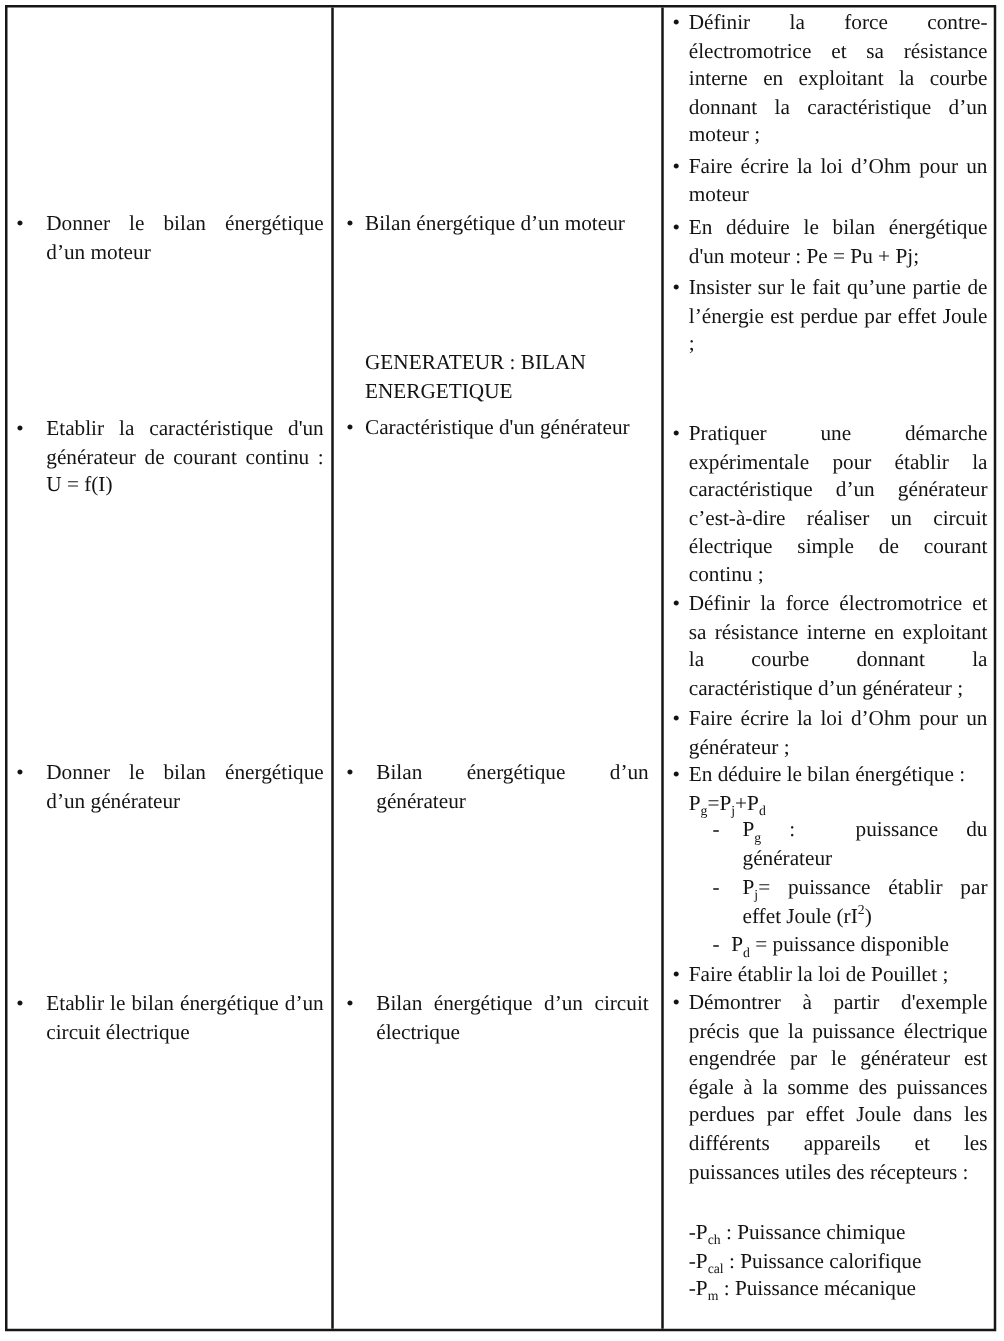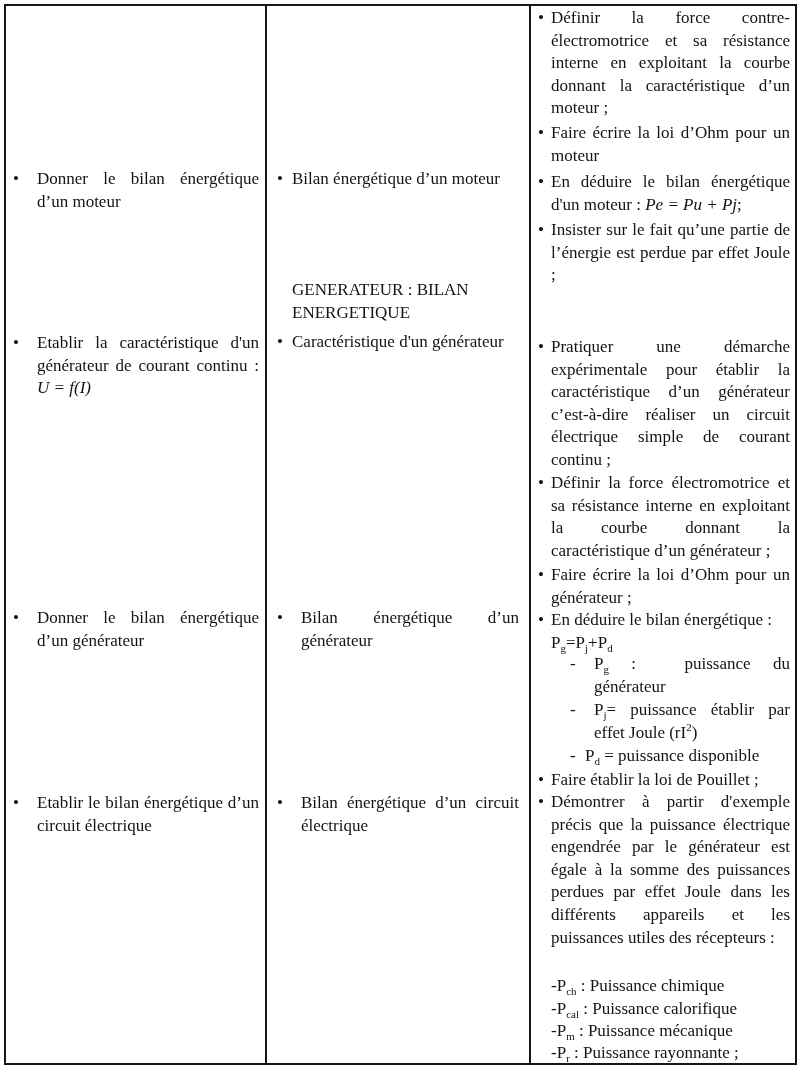--- a/index.html
+++ b/index.html
@@ -20,21 +20,21 @@
   .c2 { left:277px; width:242px; }
   .c3 { left:538px; width:252px; }
   .sub3 { left:570px; width:220px; }
   .fline { left:551px; width:240px; }
   .head2 { left:292px; width:230px; }
   .blt { position:absolute; left:0; top:0; }
   .bltxt { margin-left:15px; }
   .c3 .bltxt { margin-left:13px; }
   .sub3 .bltxt { }
   .j { text-align:justify;margin-left:24px; }
-  .it { font-style:italic; }
+  .it { }
   sub { font-size:11px; line-height:0; }
   sup { font-size:11px; line-height:0; }
   .gap { display:inline-block; width:26px; }
 </style>
 </head>
 <body>
 
 <div class="page">
   <div class="frame"></div>
   <div class="vline v1"></div>
@@ -123,14 +123,13 @@
     <span class="blt">•</span>
     <div class="bltxt">Faire établir la loi de Pouillet ;</div>
   </div>
   <div class="blk c3" style="top:791px">
     <span class="blt">•</span>
     <div class="bltxt j">Démontrer à partir d'exemple précis que la puissance électrique engendrée par le générateur est égale à la somme des puissances perdues par effet Joule dans les différents appareils et les puissances utiles des récepteurs :</div>
   </div>
   <div class="blk fline" style="top:975px"><span>-P</span><sub>ch</sub><span> : Puissance chimique</span></div>
   <div class="blk fline" style="top:1020px"><span>-P</span><sub>m</sub><span> : Puissance mécanique</span></div>
   <div class="blk fline" style="top:998px"><span>-P</span><sub>cal</sub><span> : Puissance calorifique</span></div>
-  <div class="blk fline" style="top:1042px"><span>-P</span><sub>r</sub><span> : Puissance rayonnante ;</span></div>
 </div>
 
 </body></html>

